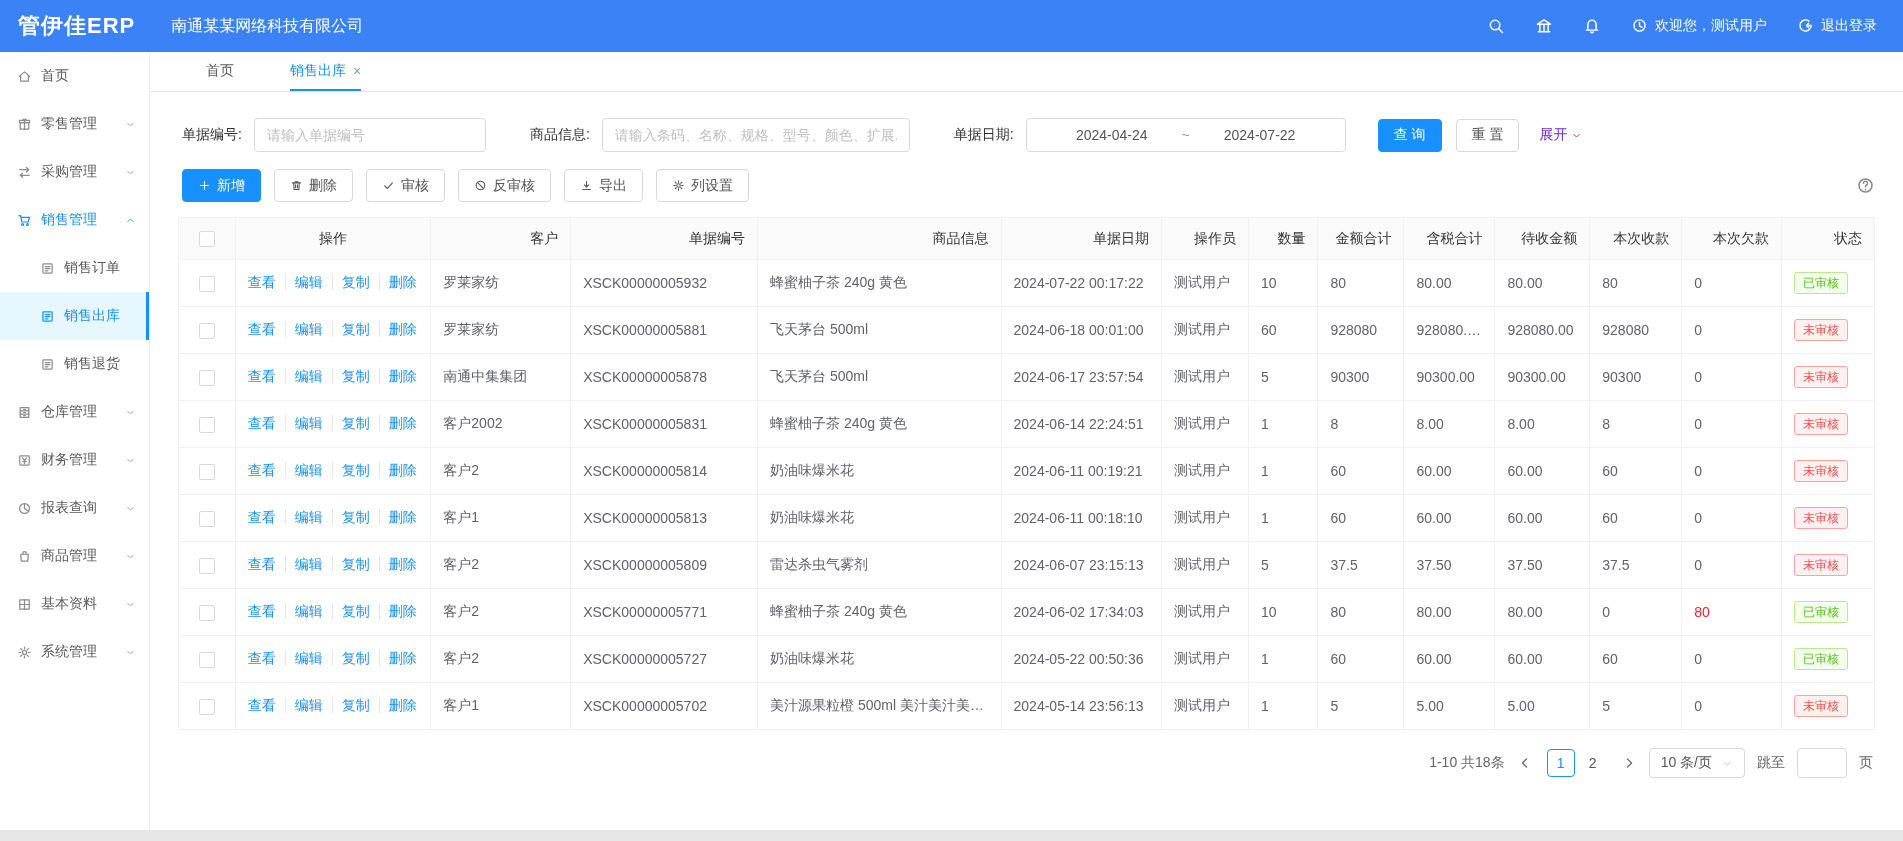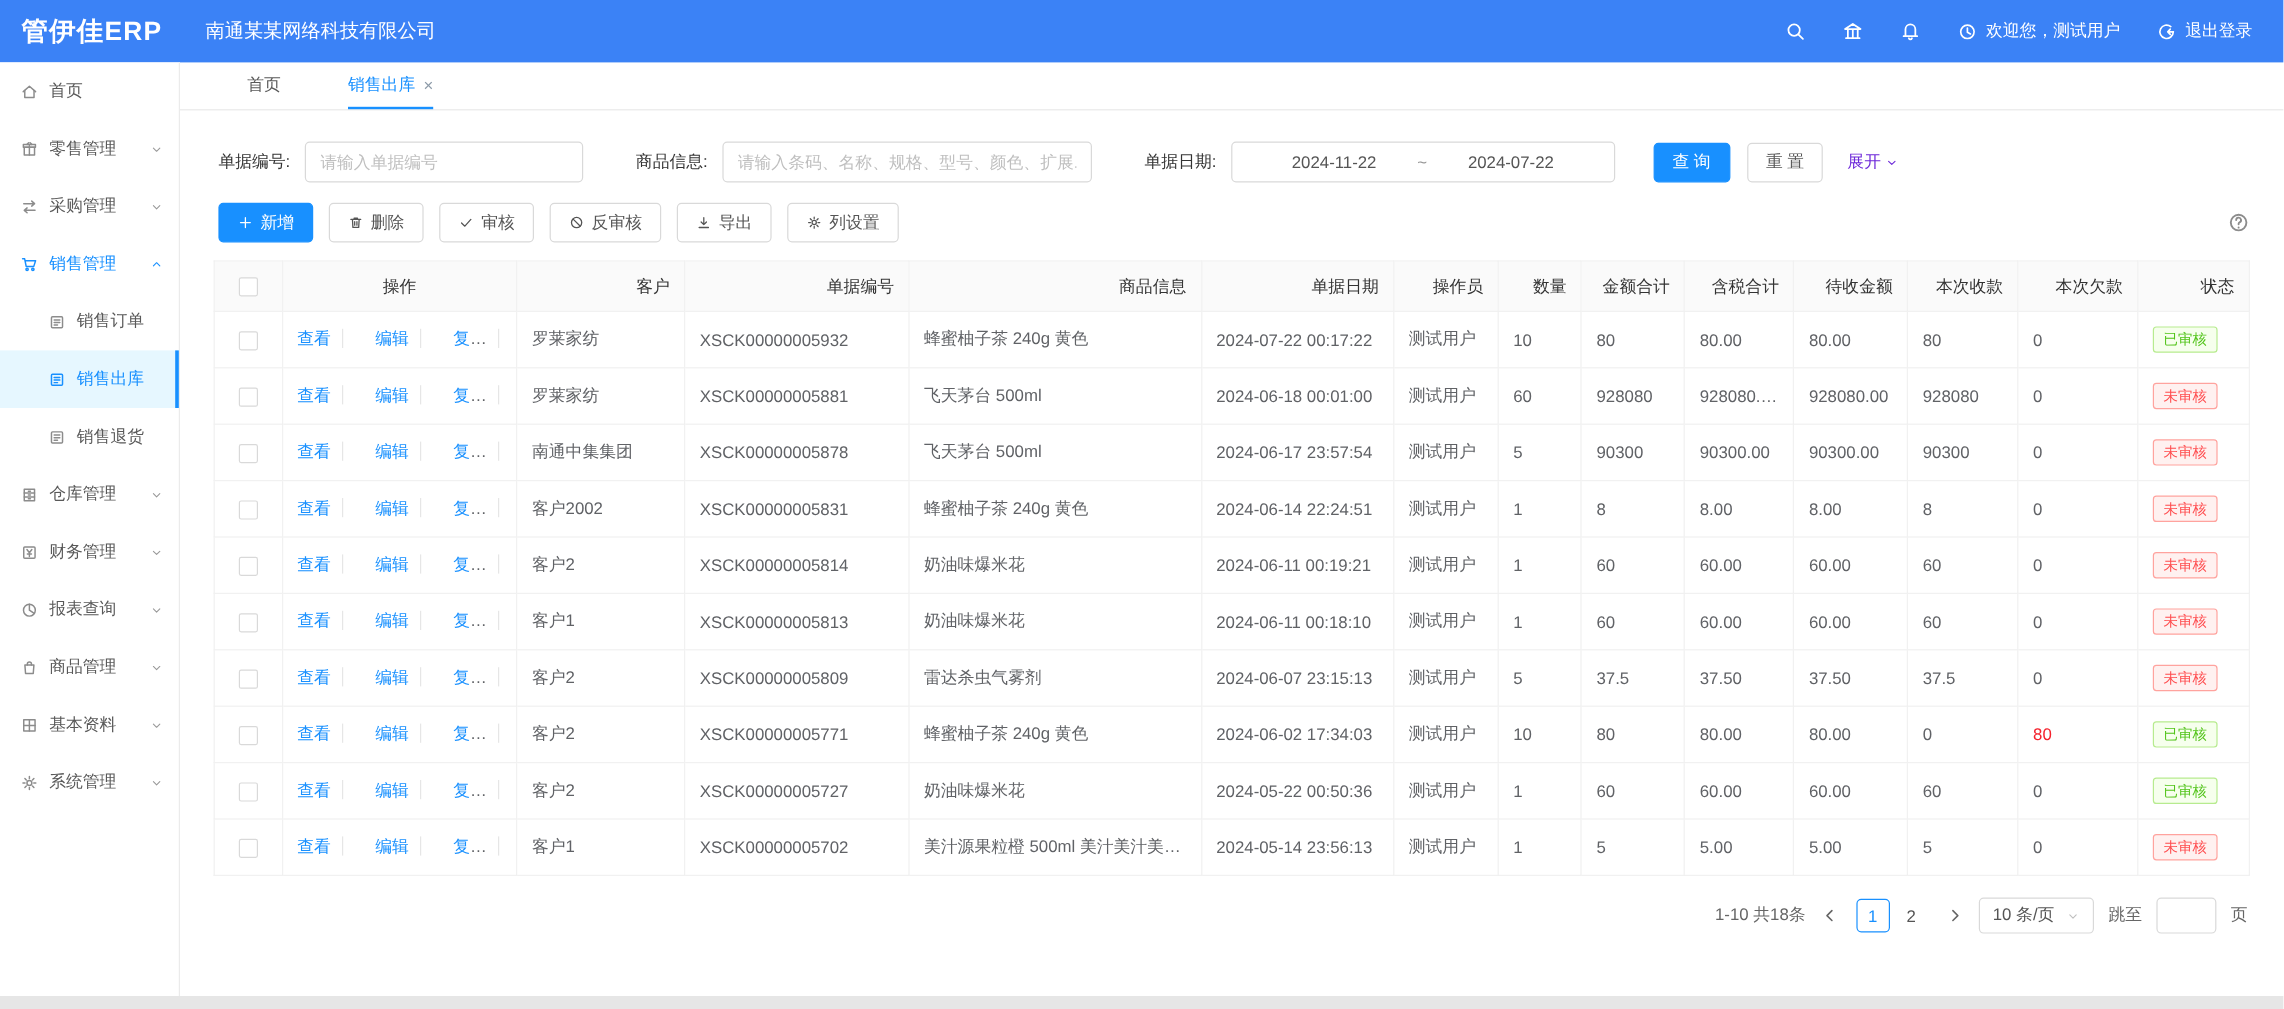--- a/index.html
+++ b/index.html
@@ -10,21 +10,21 @@
   }
   .icn { display:inline-flex; width:16px; height:16px; flex:none; }
   .icn svg { width:100%; height:100%; }
 
   
   .top-header { height:52px; background:#3b82f6; display:flex; align-items:center; color:#fff; }
   .logo { font-size:22px; font-weight:bold; padding:0 22px 0 18px; letter-spacing:1px; }
   .company { font-size:16px; margin-left:14px; }
   .header-right { margin-left:auto; display:flex; align-items:center; gap:30px; padding-right:26px; }
   .hicon { width:18px; height:18px; cursor:pointer; }
-  .h-group { display:flex; align-items:center; gap:7px; cursor:pointer; font-size:14px; }
+  .h-group { display:flex; gap:7px; cursor:pointer; font-size:14px; }
   .h-group .icn { width:17px; height:17px; }
 
   
   .body-row { display:flex; height:789px; }
   .sidebar { width:150px; border-right:1px solid #ebebeb; background:#fff; flex:none; }
   .sb-item { height:48px; display:flex; align-items:center; padding-left:17px; gap:9px;
              color:#595959; cursor:pointer; }
   .sb-item .icn { color:#8c8c8c; width:15px; height:15px; }
   .sb-item .chev { width:11px; height:11px; margin-left:auto; margin-right:13px; color:#999; }
   .sb-item.sub { padding-left:40px; }
@@ -73,21 +73,21 @@
   .table-wrap { margin:0 28px; flex:none; }
   table { width:100%; border-collapse:collapse; table-layout:fixed; }
   th, td { border:1px solid #f1f1f1; padding:0 12px; font-weight:normal; text-align:left;
            overflow:hidden; white-space:nowrap; text-overflow:ellipsis; }
   thead th { background:#fafafa; color:#333; height:42px; font-weight:500;text-align:right; }
   td { height:47px; color:#606266; }
   th.c, td.c { text-align:center; padding:0 4px; }
   .cb { display:inline-block; width:16px; height:16px; border:1px solid #d9d9d9; border-radius:2px;
         background:#fff; vertical-align:middle; cursor:pointer; }
   td.ops a { color:#1890ff; cursor:pointer; text-decoration:none; }
-  td.ops a + a { border-left:1px solid #e6e6e6; padding-left:27px; margin-left:9px; }
+  td.ops a + a { border-left:1px solid #e6e6e6; padding-left:9px; margin-left:9px; }
   .badge { display:inline-block; font-size:12px; padding:4px 8px; border-radius:3px; line-height:1; }
   .badge.green { color:#52c41a; background:#f6ffed; border:1px solid #b7eb8f; }
   .badge.red { color:#ff4d4f; background:#fff1f0; border:1px solid #ffa39e; }
   .num-red { color:#f5222d; }
 
   
   .pagination { display:flex; align-items:center; justify-content:flex-end; gap:12px;
                 padding:18px 30px 0 0; color:#666; flex:none; }
   .pg-arrow { width:16px; height:16px; color:#666; cursor:pointer; display:inline-flex; }
   .pg-num { min-width:28px; height:28px; display:inline-flex; align-items:center; justify-content:center;
@@ -326,21 +326,21 @@
         </div>
       </div>
 
     <div class="filterbar">
       <span class="f-label">单据编号:</span>
       <input class="f-input w230" placeholder="请输入单据编号" style="">
       <span class="f-label">商品信息:</span>
       <input class="f-input w310" placeholder="请输入条码、名称、规格、型号、颜色、扩展..." style="">
       <span class="f-label">单据日期:</span>
       <div class="daterange">
-        <span>2024-11-22</span>
+        <span>2024-04-24</span>
         <span class="sep">~</span>
         <span>2024-07-22</span>
       </div>
       <button class="btn primary">查 询</button>
       <button class="btn plain">重 置</button>
       <a class="expand">
         <span>展开</span>
         <span class="icn">
             <svg viewBox="0 0 14 14" fill="none" stroke="currentColor" stroke-width="1.15" stroke-linecap="round" stroke-linejoin="round">
               <path d="M3.6 5.6 7 9 10.4 5.6"></path>

